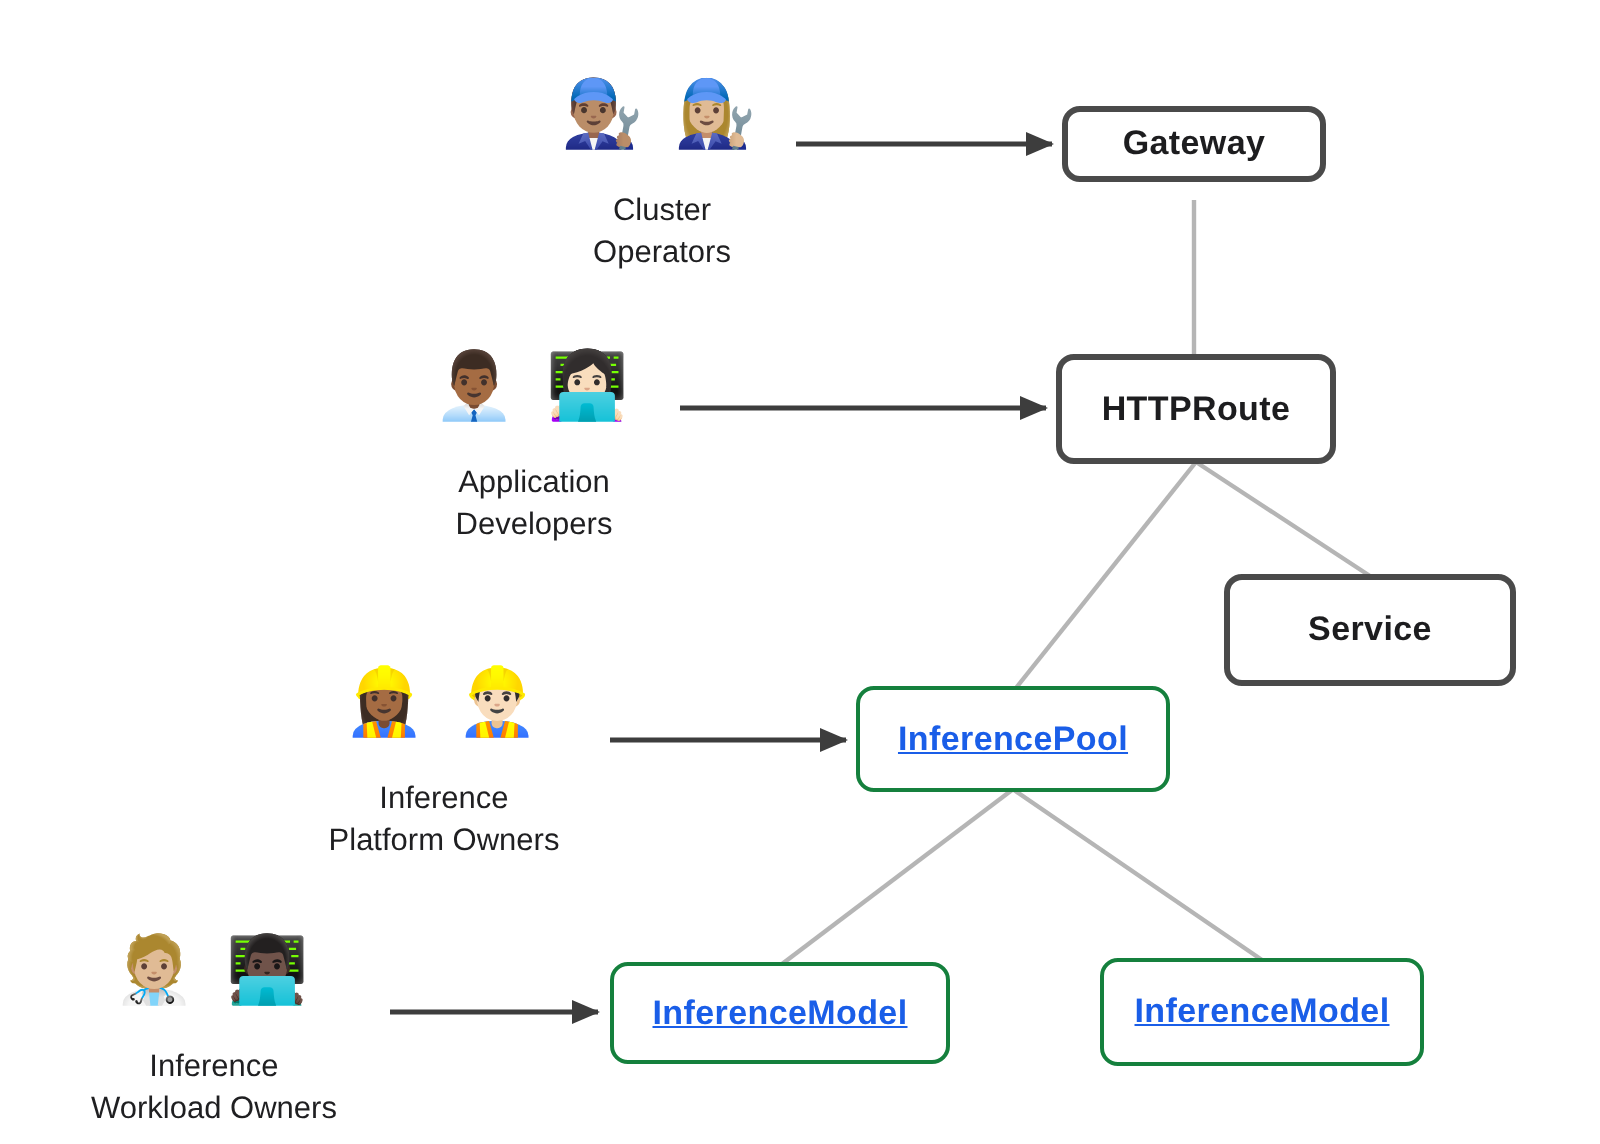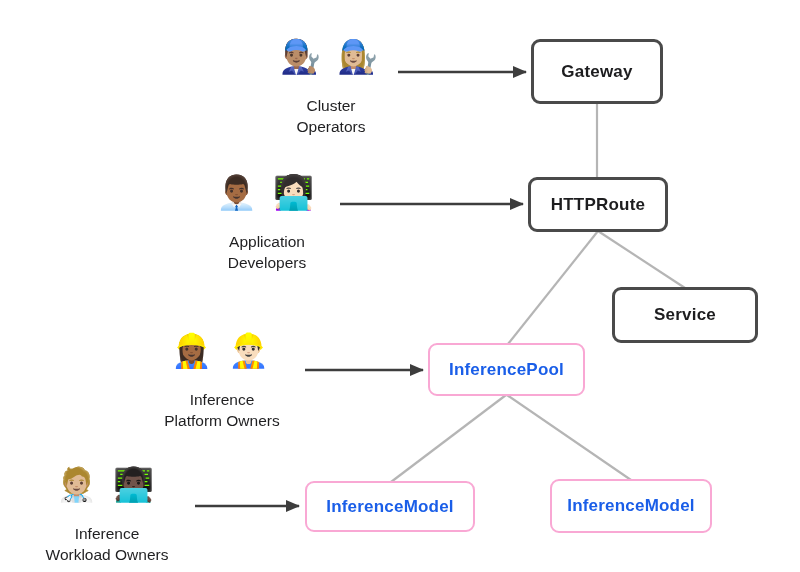--- a/index.html
+++ b/index.html
@@ -27,21 +27,21 @@
     border-radius: 9px;
     display: flex;
     align-items: center;
     justify-content: center;
     font-weight: 700;
     font-size: 17px;
     letter-spacing: 0.2px;
     white-space: nowrap;
   }
   .node.dark { border: 3px solid #4a4a4a; color: #1d1d1f; }
-  .node.blue { border: 2px solid #f9a8d4; color: #1a5ee8; }
+  .node.blue { border: 2px solid #15803d; color: #1a5ee8; text-decoration: underline; }
   .actor {
     position: absolute;
     z-index: 2;
     width: 170px;
     text-align: center;
   }
   .actor .emoji {
     font-size: 33px;
     line-height: 42px;
     letter-spacing: 3px;
@@ -96,21 +96,21 @@
     <div class="label">Inference
 Platform Owners</div>
   </div>
 
   <div class="actor" style="left:22px; top:464px;">
     <div class="emoji">🧑🏼‍⚕️ 👨🏿‍💻</div>
     <div class="label">Inference
 Workload Owners</div>
   </div>
 
-  <div class="node dark" style="left:531px; top:39px; width:132px; height:65px;">
+  <div class="node dark" style="left:531px; top:53px; width:132px; height:38px;">
     <span>Gateway</span>
   </div>
 
   <div class="node dark" style="left:612px; top:287px; width:146px; height:56px;">
     <span>Service</span>
   </div>
 
   <div class="node dark" style="left:528px; top:177px; width:140px; height:55px;">
     <span>HTTPRoute</span>
   </div>

